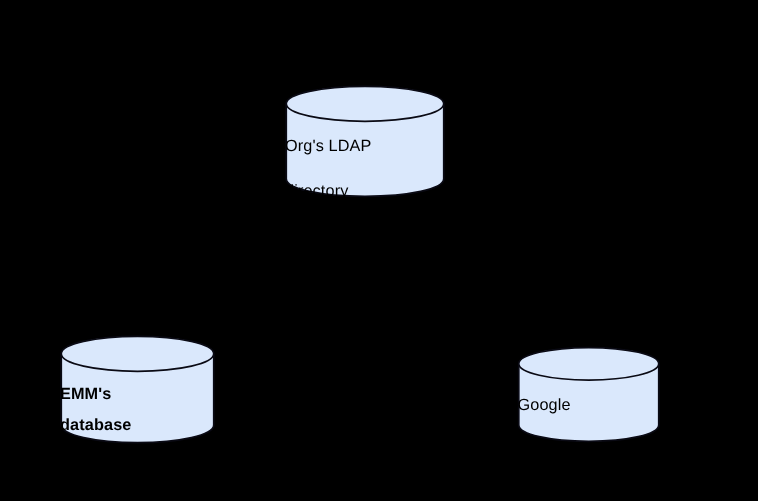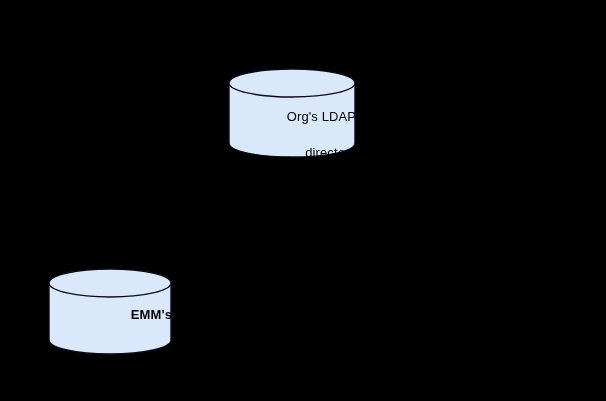--- a/index.html
+++ b/index.html
@@ -23,21 +23,21 @@
     display: block;
     position: absolute;
     top: 0;
     left: 0;
     overflow: visible;
   }
   .node-label {
     position: absolute;
     left: 0;
     width: 100%;
-    text-align: right;
+    text-align: left;
     color: #000000;
     font-size: 13px;
     line-height: 25px;
     letter-spacing: 0.1px;
     white-space: pre;
     pointer-events: none;
     -webkit-font-smoothing: antialiased;
   }
   
   #node-ldap {
@@ -84,16 +84,24 @@
     <div class="node-label">Org's LDAP</div>
     <div class="node-label" style="top:72px">directory</div>
   </div>
 
   <div class="node" id="node-emm">
     <svg width="124" height="87" viewBox="0 0 124 87">
       <path d="M 1 15 L 1 72 C 1 80.1 28.3 86 62 86 C 95.7 86 123 80.1 123 72 L 123 15 Z" fill="#dae8fc" stroke="#0a0a14" stroke-width="1.4" stroke-linejoin="round"></path>
       <ellipse cx="62" cy="15" rx="61" ry="14" fill="#dae8fc" stroke="#0a0a14" stroke-width="1.4"></ellipse>
     </svg>
     <div class="node-label">EMM's</div>
+    <div class="node-label" style="top:59px">database</div>
   </div>
 
+  <div class="node" id="node-google">
+    <svg width="114" height="77" viewBox="0 0 114 77">
+      <path d="M 1 14 L 1 63 C 1 70.5 26.1 76 57 76 C 87.9 76 113 70.5 113 63 L 113 14 Z" fill="#dae8fc" stroke="#0a0a14" stroke-width="1.4" stroke-linejoin="round"></path>
+      <ellipse cx="57" cy="14" rx="56" ry="13" fill="#dae8fc" stroke="#0a0a14" stroke-width="1.4"></ellipse>
+    </svg>
+    <div class="node-label">Google</div>
+  </div>
 
 </div>
 
 </body></html>

